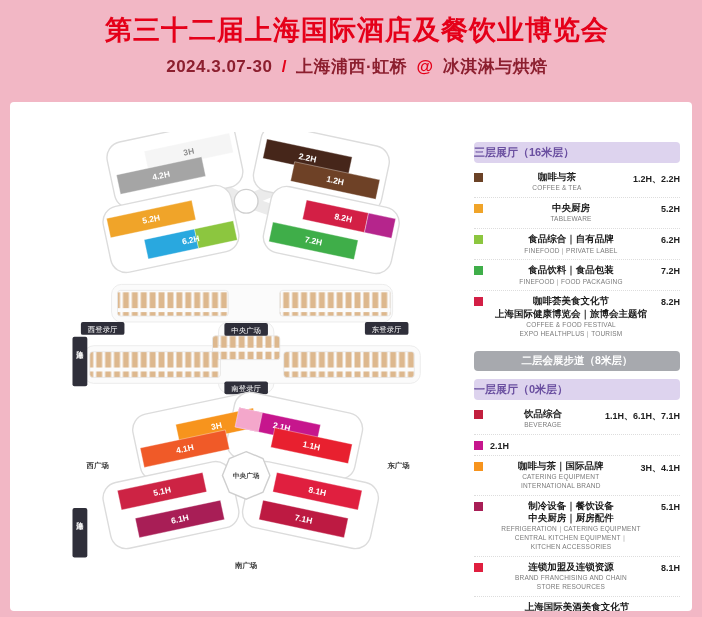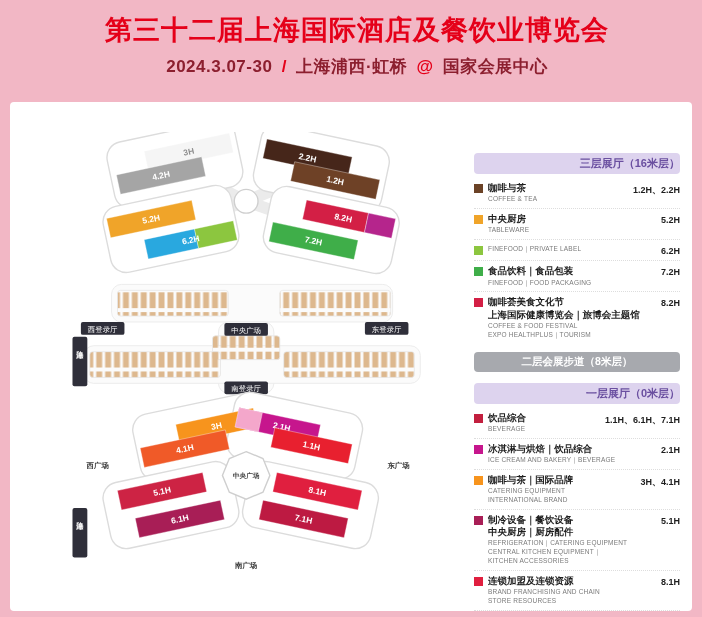--- a/index.html
+++ b/index.html
@@ -34,45 +34,45 @@
   .vtext{ writing-mode:vertical-rl; text-orientation:upright; font-size:7.5px; fill:#ffffff; text-anchor:start; }
   .plaza{ font-size:7.5px; fill:#3a3a3a; font-weight:bold; text-anchor:middle; }
   .map-small{ font-size:6.8px; fill:#444444; font-weight:bold; text-anchor:middle; }
   .hub{ fill:#ffffff; stroke:#cfcfcf; stroke-width:1.4; }
   .arm{ stroke:#ebebeb; stroke-width:12; stroke-linecap:round; }
 
   
   .legend{ width:206px; margin:40px 12px 0 0; }
   .lg-head{
     background:#ddd3ee; color:#6a4fa0; font-weight:bold; font-size:11px;
-    text-align:right; border-radius:4px; padding:3px 0; margin-bottom:4px;margin-top:11px;
+    text-align:left; border-radius:4px; padding:3px 0; margin-bottom:4px;
   }
   .lg-walk{
     background:#a7a9ae; color:#ffffff; font-weight:bold; font-size:10.5px;
     text-align:center; border-radius:4px; padding:3px 12px; margin:8px 0 8px 0;
   }
-  .lg-row{ display:flex; align-items:flex-start; gap:5px; padding:4px 0; border-bottom:1px dotted #dddddd; }
+  .lg-row{ display:flex; align-items:flex-start; gap:5px; padding:4px 0; border-bottom:1px dotted #dddddd;text-align:center; }
   .lg-group .lg-row:last-child{ border-bottom:none; }
   .sw{ width:9px; height:9px; flex:none; margin-top:2px; }
   .lg-txt{ flex:1; min-width:0; }
   .zh{ font-size:9.5px; font-weight:bold; color:#1d1d1d; line-height:1.3; white-space:pre-line; }
   .en{ font-size:6.5px; color:#7a7a7a; line-height:1.35; margin-top:1px; white-space:pre-line; letter-spacing:.2px; }
   .halls{ font-size:9px; font-weight:bold; color:#1d1d1d; white-space:nowrap; margin-left:2px; margin-top:2px; }
 </style>
 </head>
 <body>
 
 <div class="hdr">
   <div class="hdr-title">第三十二届上海国际酒店及餐饮业博览会</div>
   <div class="hdr-sub">
     <span>2024.3.07-30</span>
     <span class="sep">/</span>
     <span>上海浦西·虹桥</span>
     <span class="sep">@</span>
-    <span>国家会展中心</span>
+    <span>冰淇淋与烘焙</span>
   </div>
 </div>
 
 <div class="card">
   <div class="map-wrap">
     <svg class="map-svg" width="386" height="475" viewBox="0 0 390 480" xmlns="http://www.w3.org/2000/svg">
       <defs>
         <pattern id="hatch" width="9" height="20" patternUnits="userSpaceOnUse">
           <rect x="1.5" y="2" width="6" height="16" fill="#ddb88e"></rect>
         </pattern>
@@ -238,20 +238,21 @@
         <span class="sw" style="background-color: rgb(240, 164, 41);"></span>
         <div class="lg-txt">
           <div class="zh">中央厨房</div>
           <div class="en">TABLEWARE</div>
         </div>
         <div class="halls">5.2H</div>
       </div>
       <div class="lg-row">
         <span class="sw" style="background-color: rgb(140, 198, 63);"></span>
         <div class="lg-txt">
+          <div class="zh">食品综合｜自有品牌</div>
           <div class="en">FINEFOOD｜PRIVATE LABEL</div>
         </div>
         <div class="halls">6.2H</div>
       </div>
       <div class="lg-row">
         <span class="sw" style="background-color: rgb(63, 174, 73);"></span>
         <div class="lg-txt">
           <div class="zh">食品饮料｜食品包装</div>
           <div class="en">FINEFOOD｜FOOD PACKAGING</div>
         </div>
@@ -277,24 +278,20 @@
       <div class="lg-row">
         <span class="sw" style="background-color: rgb(194, 31, 62);"></span>
         <div class="lg-txt">
           <div class="zh">饮品综合</div>
           <div class="en">BEVERAGE</div>
         </div>
         <div class="halls">1.1H、6.1H、7.1H</div>
       </div>
       <div class="lg-row">
         <span class="sw" style="background-color: rgb(198, 22, 141);"></span>
-        <div class="lg-txt">
-          <div class="zh">冰淇淋与烘焙｜饮品综合</div>
-          <div class="en">ICE CREAM AND BAKERY｜BEVERAGE</div>
-        </div>
         <div class="halls">2.1H</div>
       </div>
       <div class="lg-row">
         <span class="sw" style="background-color: rgb(247, 148, 29);"></span>
         <div class="lg-txt">
           <div class="zh">咖啡与茶｜国际品牌</div>
           <div class="en">CATERING EQUIPMENT
 INTERNATIONAL BRAND</div>
         </div>
         <div class="halls">3H、4.1H</div>

